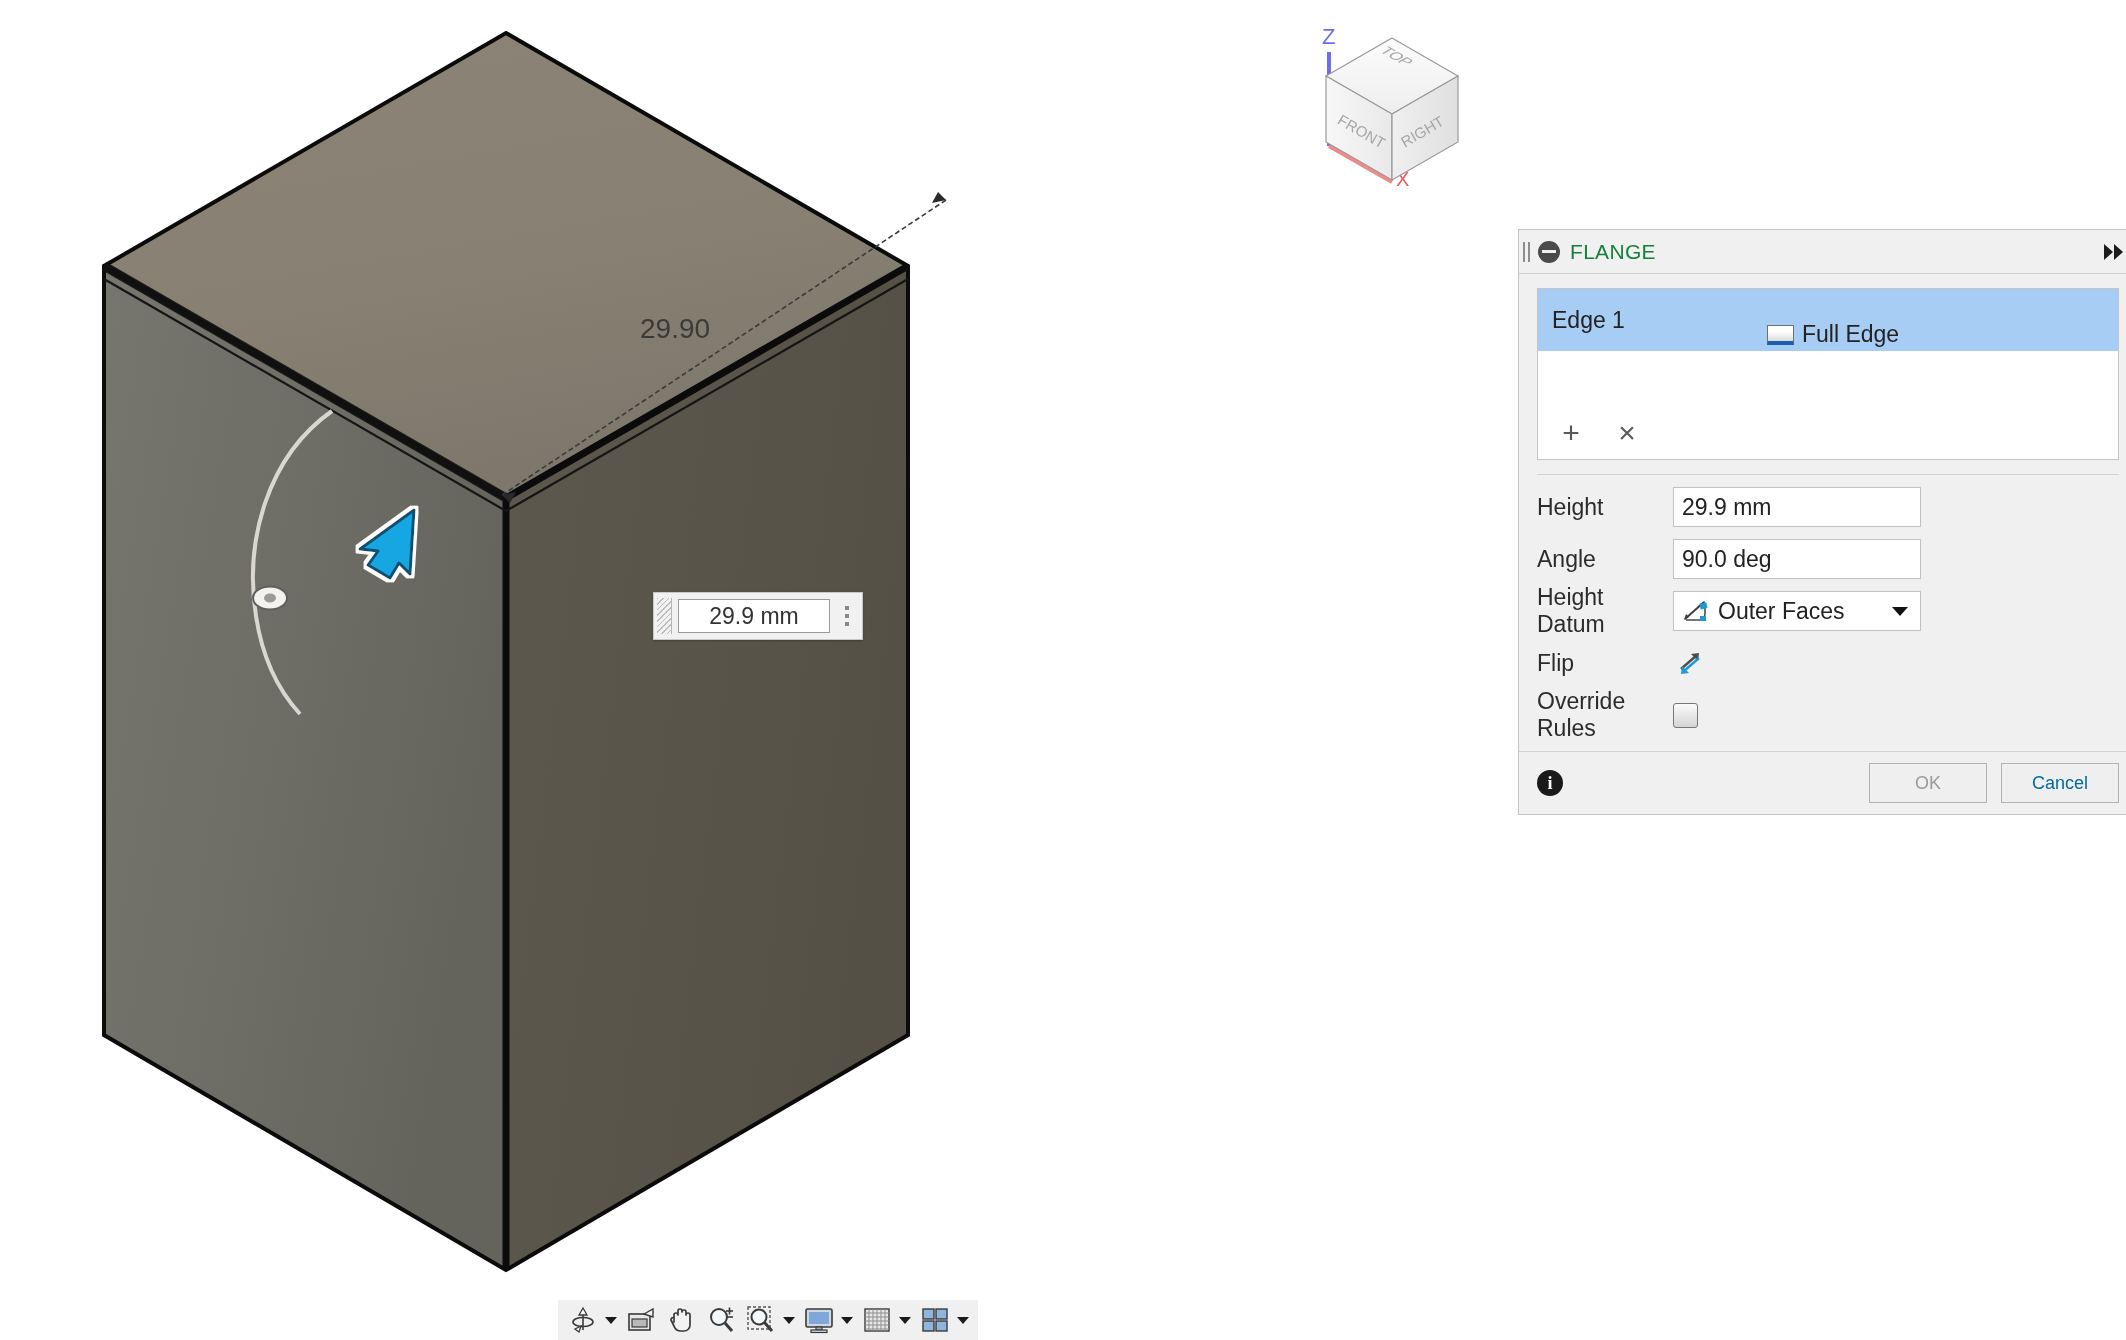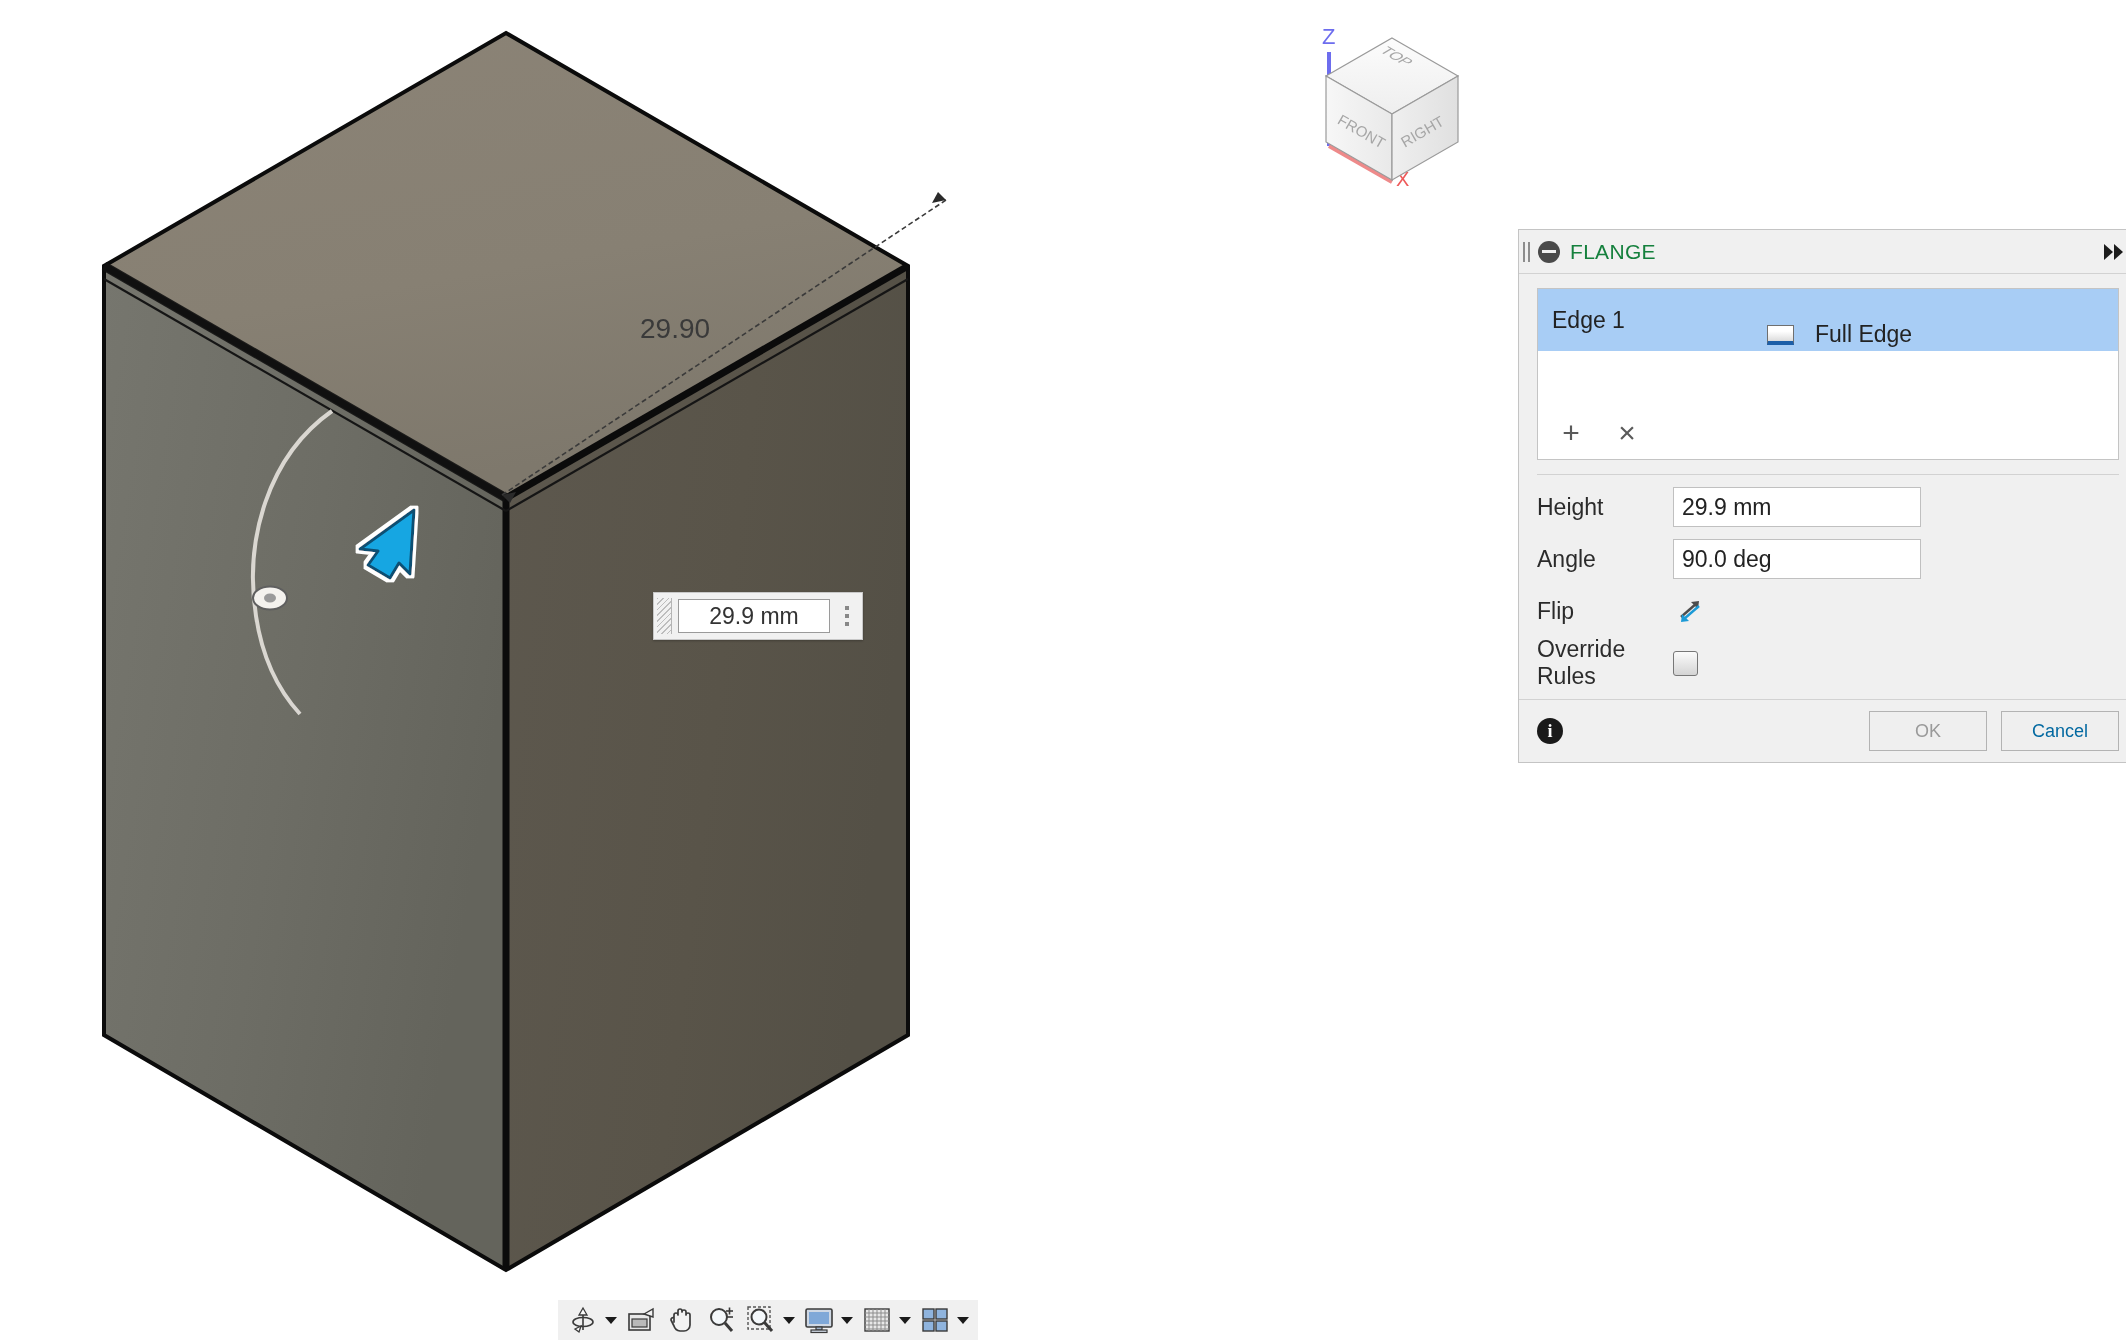--- a/index.html
+++ b/index.html
@@ -192,21 +192,21 @@
   }
   .edge-row {
     height: 42px;
     display: flex;
     align-items: center;
     padding: 10px 14px;
     background: #a8cdf5;
     cursor: pointer;
   }
   .edge-row-label { flex: 0 0 215px; font-size: 23px; color: #222; }
-  .fulledge-wrap { display: flex; align-items: center; gap: 21px; cursor: pointer; margin-top: 29px; }
+  .fulledge-wrap { display: flex; align-items: center; gap: 8px; cursor: pointer; margin-top: 29px; }
   .fulledge-icon {
     width: 27px; height: 20px;
     background: linear-gradient(180deg, #ffffff 0%, #ffffff 35%, #dcdcdc 100%);
     border: 1px solid #6f6f6f;
     border-bottom: 4px solid #1d5fa8;
     box-sizing: border-box;
   }
   .fulledge-label { font-size: 23px; color: #222; }
   #edge-list-tools {
     position: absolute;
@@ -574,20 +574,37 @@
     <div class="form-row">
       <span class="form-label">Height</span>
       <span class="form-field">29.9 mm</span>
     </div>
 
     <div class="form-row">
       <span class="form-label">Angle</span>
       <span class="form-field">90.0 deg</span>
     </div>
 
+    <div class="form-row">
+      <span class="form-label">Height Datum</span>
+      <span class="form-field select">
+        <span class="field-icon">
+          <svg width="28" height="28" viewBox="0 0 28 28">
+            <path d="M4 23 L17 23 a6 6 0 0 0 6 -6 L23 9" fill="none" stroke="#4a4a4a" stroke-width="1.6"></path>
+            <path d="M3 22 L22 5" stroke="#3a3a3a" stroke-width="1.8"></path>
+            <polygon points="23,4 18,7 21,10" fill="#3a3a3a"></polygon>
+            <polygon points="2,23 7,20 4,17" fill="#3a3a3a"></polygon>
+            <rect x="18" y="6" width="7" height="6" fill="#1c9ad6" transform="rotate(-12 21 9)"></rect>
+            <rect x="18" y="19" width="6" height="5" fill="#1c9ad6"></rect>
+          </svg>
+        </span>
+        <span class="field-text">Outer Faces</span>
+        <span class="select-caret"></span>
+      </span>
+    </div>
 
 
     <div class="form-row">
       <span class="form-label">Flip</span>
       <span class="flip-btn">
         <svg width="30" height="30" viewBox="0 0 30 30">
           <line x1="6" y1="21" x2="22" y2="7" stroke="#4d4d4d" stroke-width="2.4"></line>
           <polygon points="24,5 16,6 23,13" fill="#4d4d4d"></polygon>
           <line x1="24" y1="10" x2="9" y2="23" stroke="#1c9ad6" stroke-width="2.4"></line>
           <polygon points="6,26 14,25 7,18" fill="#1c9ad6"></polygon>

